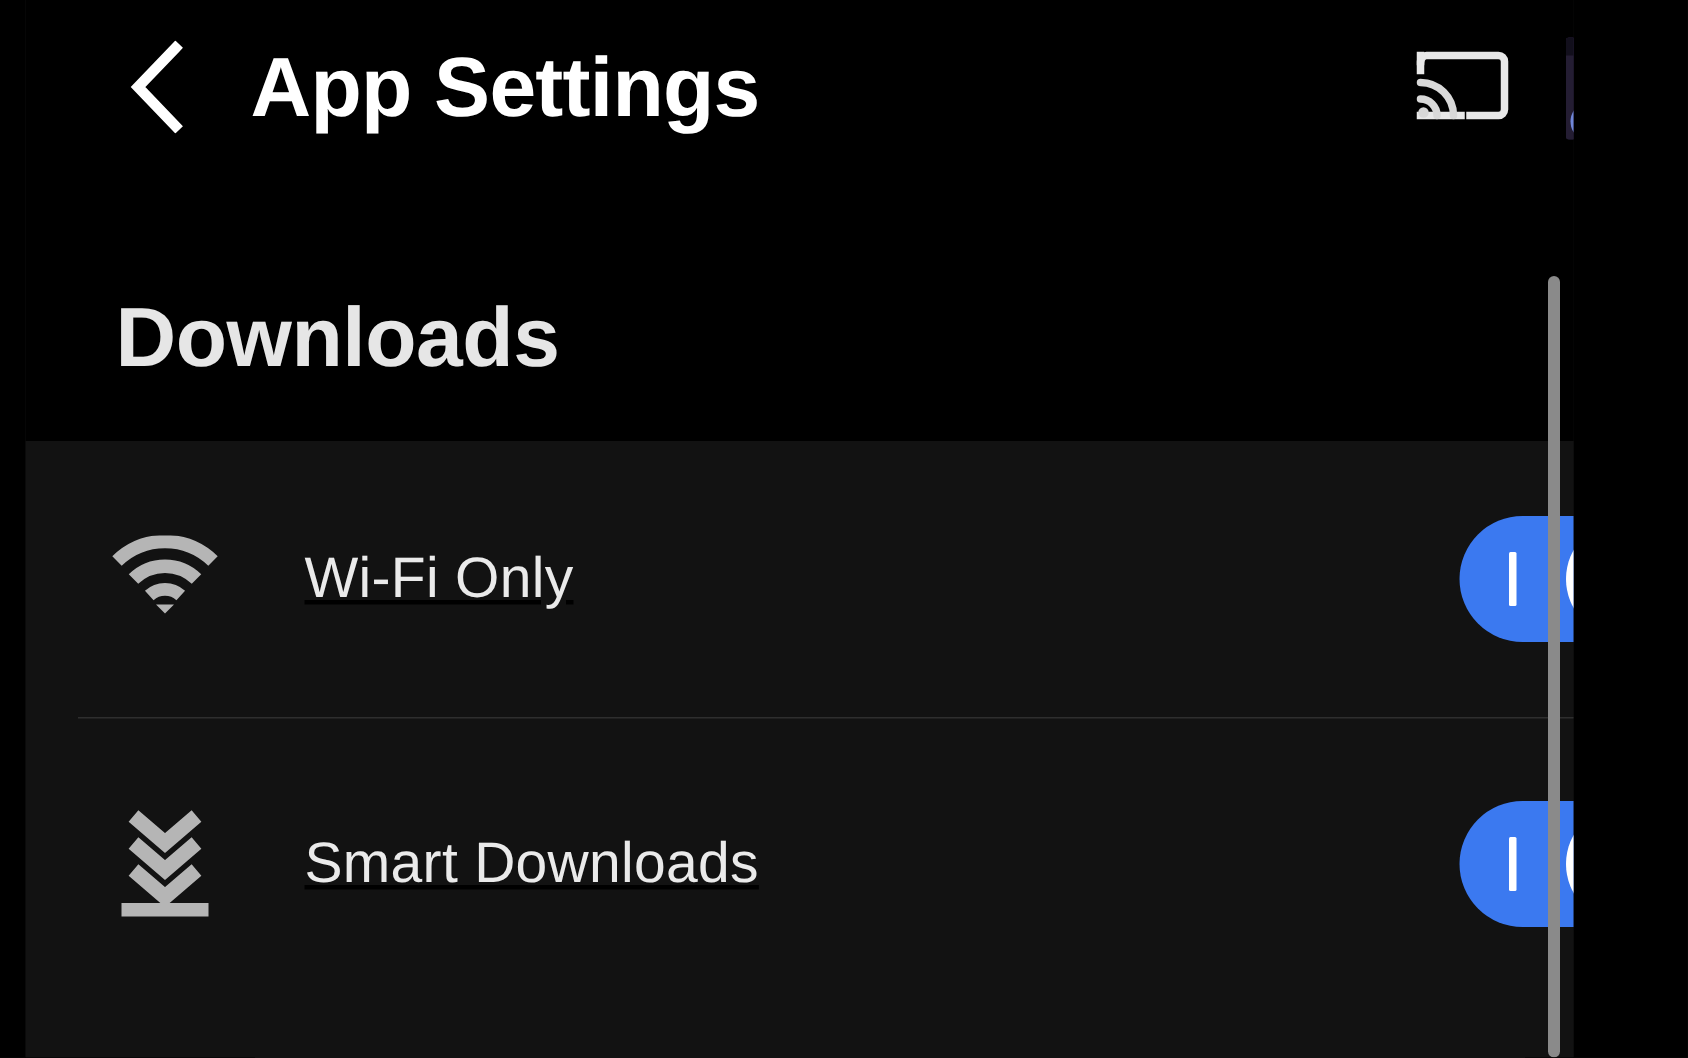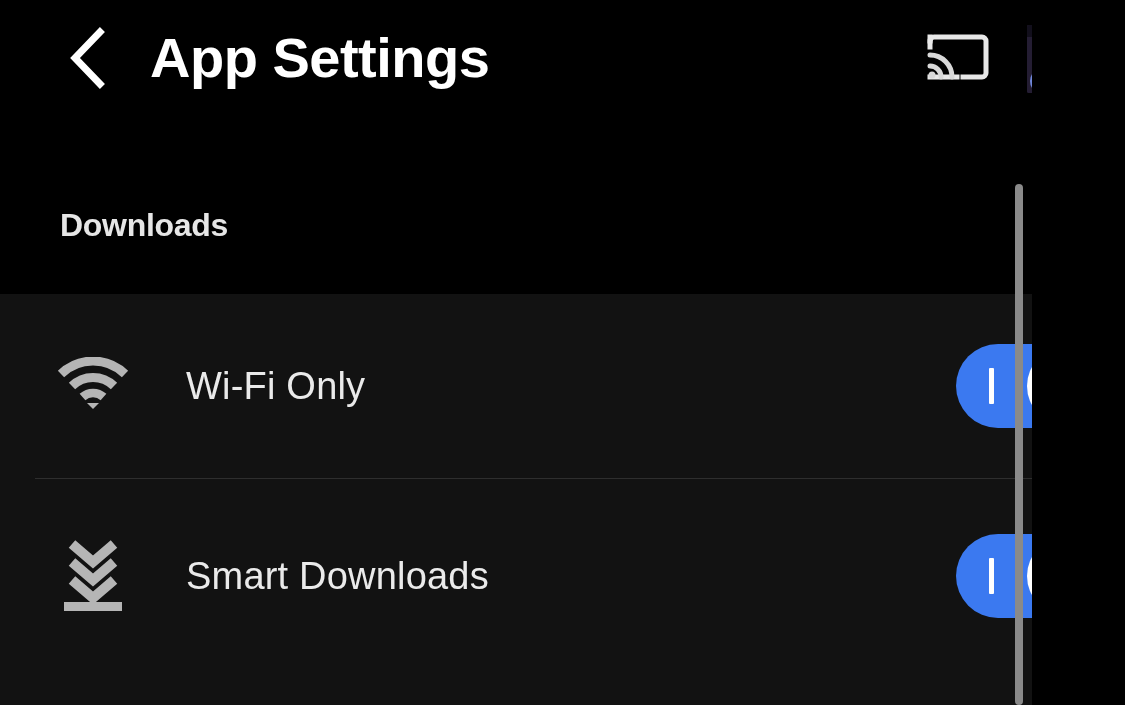--- a/index.html
+++ b/index.html
@@ -13,20 +13,21 @@
     overflow: hidden;
     font-family: "Liberation Sans", sans-serif;
     -webkit-font-smoothing: antialiased;
   }
   .screen {
     position: relative;
     width: 1032px;
     height: 705px;
     background: #121212;
     overflow: hidden;
+    margin-left: 17px;
   }
 
   
   .header {
     position: absolute;
     left: 0;
     top: 0;
     width: 1125px;
     height: 294px;
     background: #000000;
@@ -89,21 +90,21 @@
     overflow: hidden;
     background: #2a2340;
     cursor: pointer;
     display: block;
   }
 
   .section-title {
     position: absolute;
     left: 60px;
     top: 196px;
-    font-size: 32px;
+    font-size: 56px;
     line-height: 58px;
     font-weight: 700;
     color: #e6e6e6;
     letter-spacing: -0.3px;
   }
 
   
   .list {
     position: absolute;
     left: 0;
@@ -132,20 +133,21 @@
     width: 186px;
     min-width: 186px;
     display: flex;
     align-items: center;
     justify-content: center;
   }
   .row-body {
     flex: 1 1 auto;
     min-width: 0;
     padding-right: 24px;
+    text-decoration: underline;
   }
   .row-title {
     font-size: 38px;
     line-height: 46px;
     color: #eaeaea;
     font-weight: 400;
     letter-spacing: 0.2px;
   }
   .row-desc {
     margin-top: 16px;

